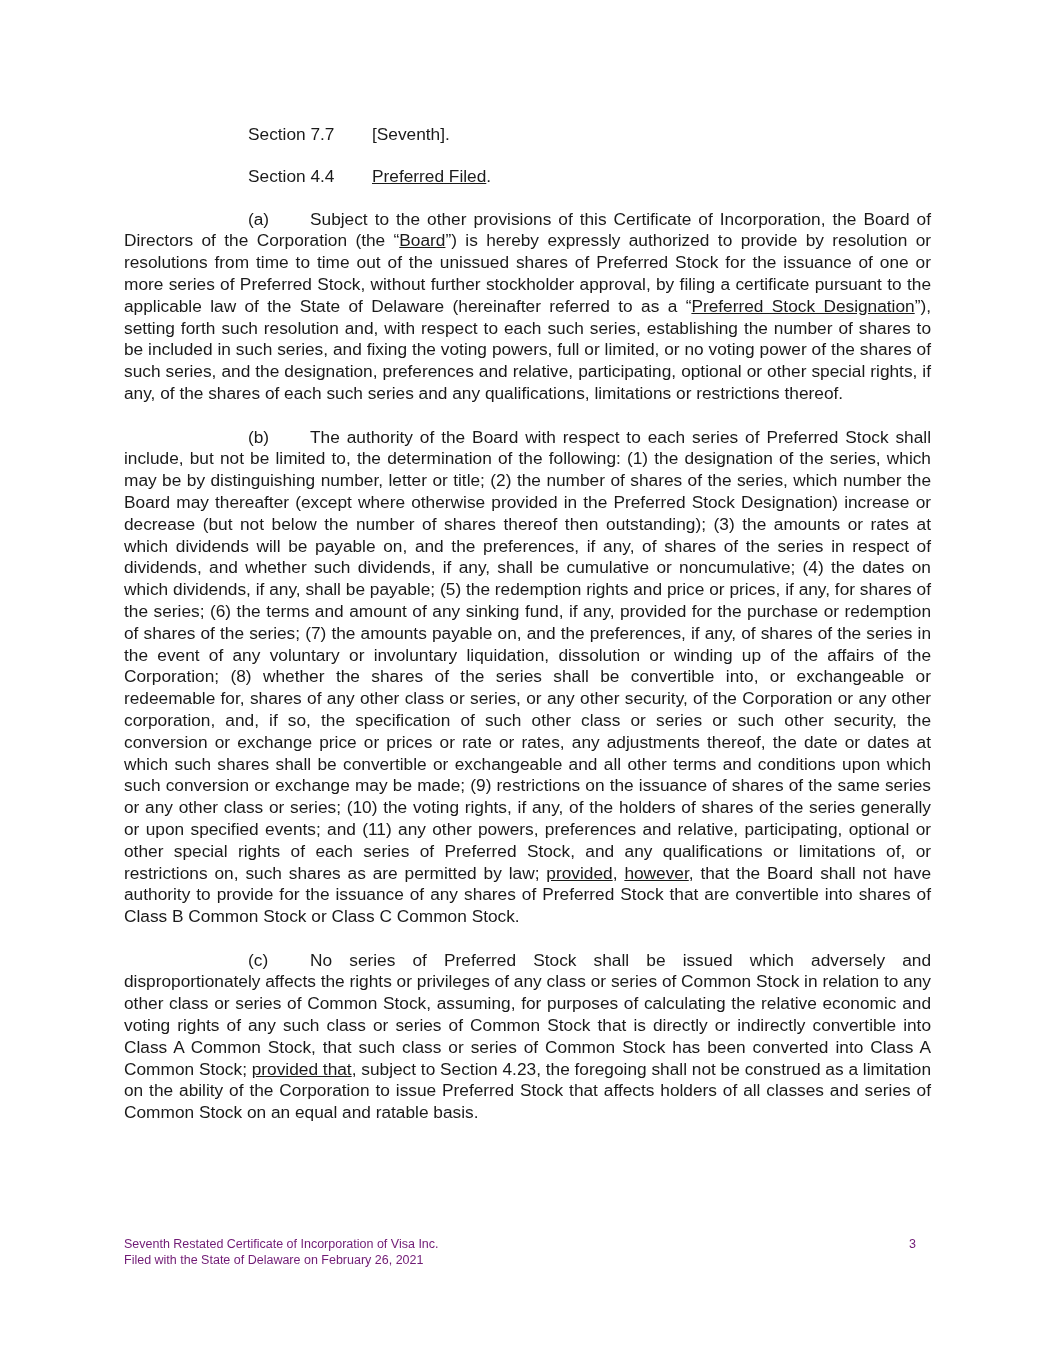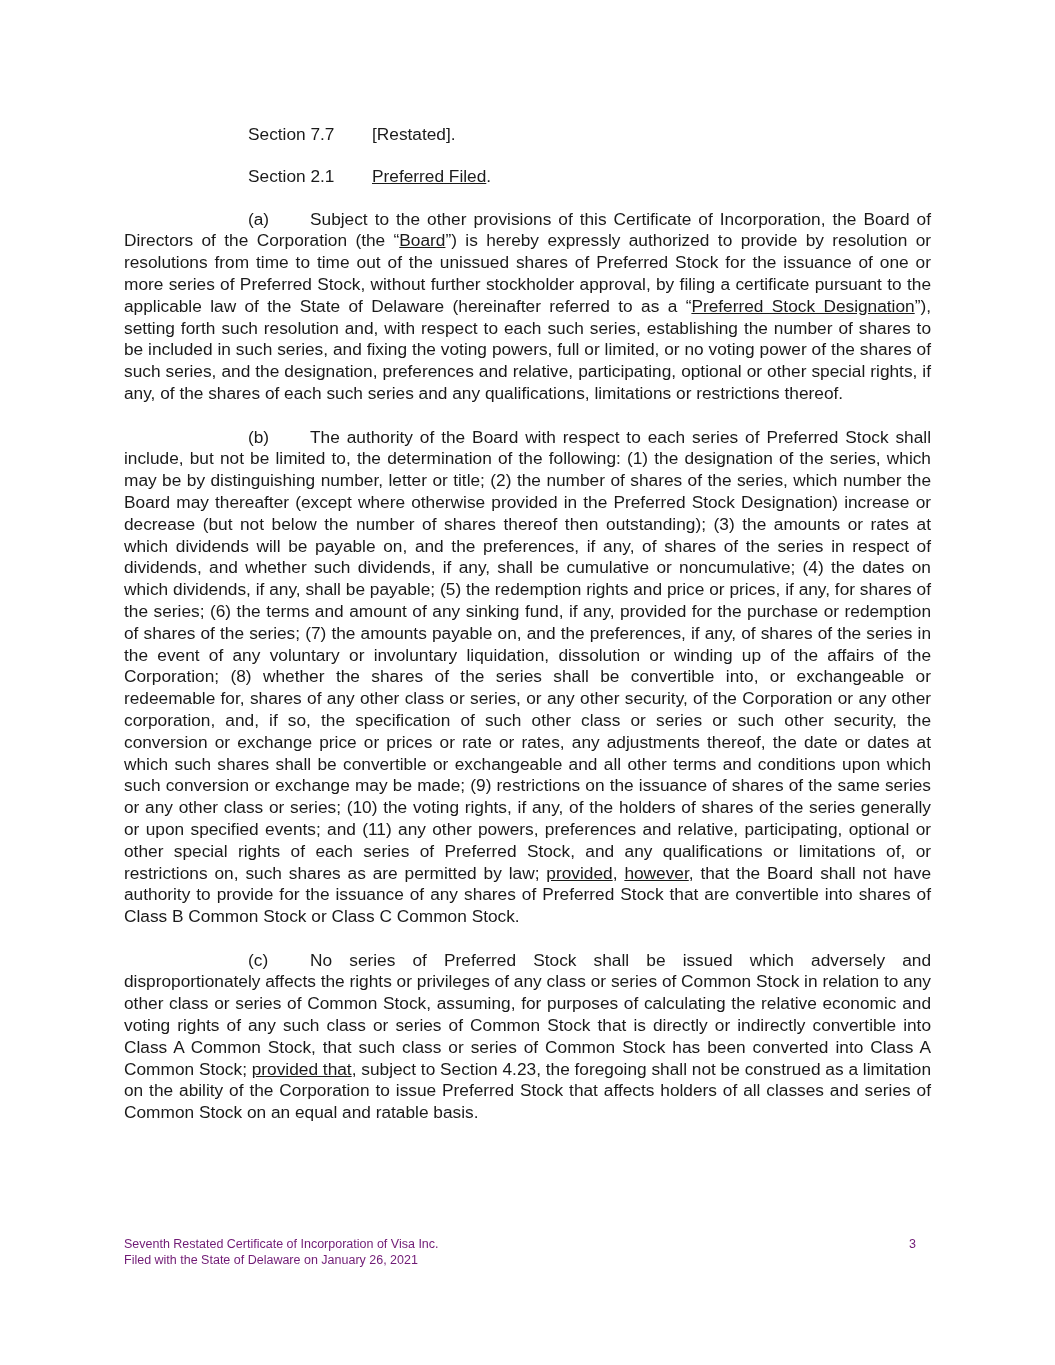--- a/index.html
+++ b/index.html
@@ -11,30 +11,30 @@
   .para .lbl { display: inline-block; width: 62px; margin-left: 124px; }
   u { text-decoration: underline; }
   .footer { position: absolute; left: 124px; top: 1236px; width: 792px; font-family: "Liberation Sans", sans-serif; font-size: 12.5px; line-height: 16px; color: #701a75; }
   .footer .pg { position: absolute; right: 0; top: 0; }
 </style>
 </head>
 <body>
 
 <div class="page">
   <div class="heading">
-    <span class="num">Section 7.7</span><span>[Restated].</span>
+    <span class="num">Section 7.7</span><span>[Seventh].</span>
   </div>
   <div class="heading">
-    <span class="num">Section 2.1</span><u>Preferred Filed</u><span>.</span>
+    <span class="num">Section 4.4</span><u>Preferred Filed</u><span>.</span>
   </div>
   <div style="height:1px"></div>
   <div id="paras">
       <p class="para"><span class="lbl">(a)</span><span>Subject to the other provisions of this Certificate of Incorporation, the Board of Directors of the Corporation (the “</span><u>Board</u><span>”) is hereby expressly authorized to provide by resolution or resolutions from time to time out of the unissued shares of Preferred Stock for the issuance of one or more series of Preferred Stock, without further stockholder approval, by filing a certificate pursuant to the applicable law of the State of Delaware (hereinafter referred to as a “</span><u>Preferred Stock Designation</u><span>”), setting forth such resolution and, with respect to each such series, establishing the number of shares to be included in such series, and fixing the voting powers, full or limited, or no voting power of the shares of such series, and the designation, preferences and relative, participating, optional or other special rights, if any, of the shares of each such series and any qualifications, limitations or restrictions thereof.</span></p>
       <p class="para"><span class="lbl">(b)</span><span>The authority of the Board with respect to each series of Preferred Stock shall include, but not be limited to, the determination of the following: (1) the designation of the series, which may be by distinguishing number, letter or title; (2) the number of shares of the series, which number the Board may thereafter (except where otherwise provided in the Preferred Stock Designation) increase or decrease (but not below the number of shares thereof then outstanding); (3) the amounts or rates at which dividends will be payable on, and the preferences, if any, of shares of the series in respect of dividends, and whether such dividends, if any, shall be cumulative or noncumulative; (4) the dates on which dividends, if any, shall be payable; (5) the redemption rights and price or prices, if any, for shares of the series; (6) the terms and amount of any sinking fund, if any, provided for the purchase or redemption of shares of the series; (7) the amounts payable on, and the preferences, if any, of shares of the series in the event of any voluntary or involuntary liquidation, dissolution or winding up of the affairs of the Corporation; (8) whether the shares of the series shall be convertible into, or exchangeable or redeemable for, shares of any other class or series, or any other security, of the Corporation or any other corporation, and, if so, the specification of such other class or series or such other security, the conversion or exchange price or prices or rate or rates, any adjustments thereof, the date or dates at which such shares shall be convertible or exchangeable and all other terms and conditions upon which such conversion or exchange may be made; (9) restrictions on the issuance of shares of the same series or any other class or series; (10) the voting rights, if any, of the holders of shares of the series generally or upon specified events; and (11) any other powers, preferences and relative, participating, optional or other special rights of each series of Preferred Stock, and any qualifications or limitations of, or restrictions on, such shares as are permitted by law; </span><u>provided</u><span>, </span><u>however</u><span>, that the Board shall not have authority to provide for the issuance of any shares of Preferred Stock that are convertible into shares of Class B Common Stock or Class C Common Stock.</span></p>
       <p class="para"><span class="lbl">(c)</span><span>No series of Preferred Stock shall be issued which adversely and disproportionately affects the rights or privileges of any class or series of Common Stock in relation to any other class or series of Common Stock, assuming, for purposes of calculating the relative economic and voting rights of any such class or series of Common Stock that is directly or indirectly convertible into Class A Common Stock, that such class or series of Common Stock has been converted into Class A Common Stock; </span><u>provided that</u><span>, subject to Section 4.23, the foregoing shall not be construed as a limitation on the ability of the Corporation to issue Preferred Stock that affects holders of all classes and series of Common Stock on an equal and ratable basis.</span></p>
     </div>
 </div>
 
 <div class="footer">
   <div>Seventh Restated Certificate of Incorporation of Visa Inc.</div>
-  <div>Filed with the State of Delaware on January 26, 2021</div>
+  <div>Filed with the State of Delaware on February 26, 2021</div>
   <div class="pg">3</div>
 </div>
 
 </body></html>

